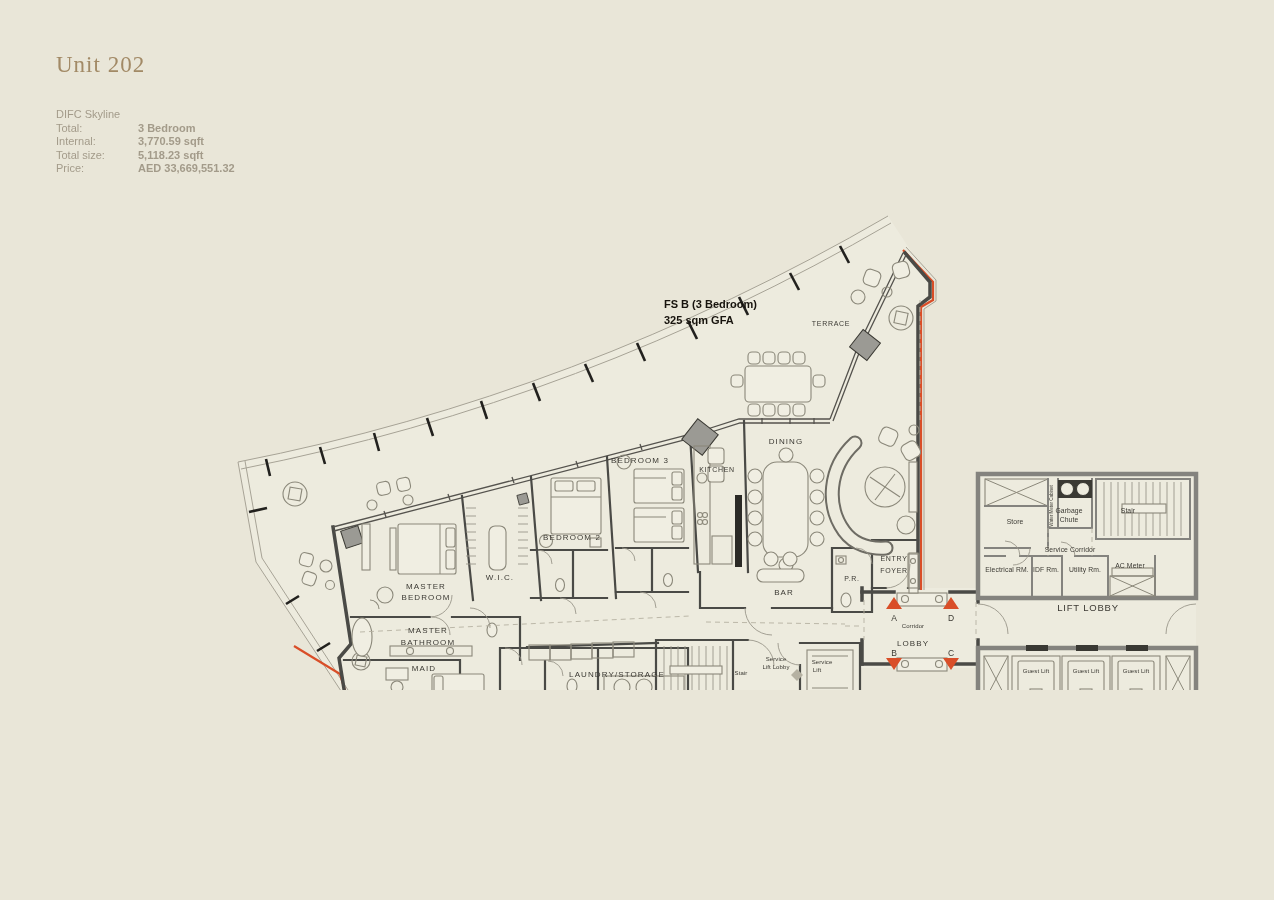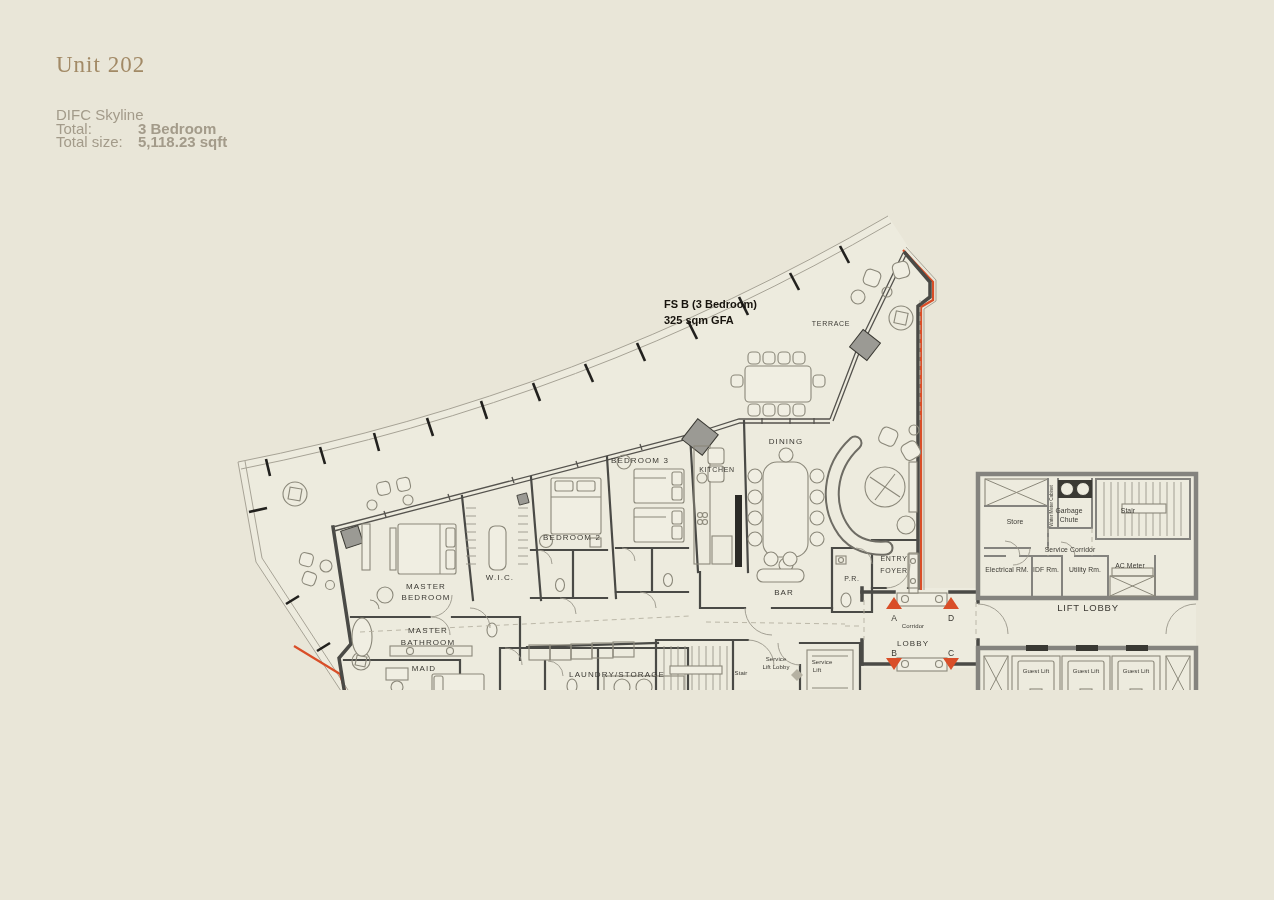--- a/index.html
+++ b/index.html
@@ -1,20 +1,20 @@
 <!DOCTYPE html>
 <html><head>
 <meta charset="utf-8">
 <style>
   html,body{margin:0;padding:0;}
   body{background:#E9E6D8;font-family:"Liberation Sans",sans-serif;}
   .page{position:relative;width:1274px;height:690px;background:#E9E6D8;overflow:hidden;}
   .hdr{position:absolute;left:56px;top:52px;width:360px;}
   .hdr-title{font-family:"Liberation Serif","DejaVu Serif",serif;font-size:23px;letter-spacing:1px;color:#A28A66;}
-  .hdr-info{margin-top:30px;font-size:15px;line-height:13.5px;color:#A39B8A;}
+  .hdr-info{margin-top:30px;font-size:11px;line-height:13.5px;color:#A39B8A;}
   .proj{margin-bottom:0;}
   .info-row{display:flex;}
   .info-label{width:82px;flex:0 0 82px;}
   .info-value{flex:1;font-weight:bold;}
   svg{position:absolute;left:0;top:0;}
   
   text{font-family:"Liberation Sans",sans-serif;fill:#3B3933;}
   .t-room{font-size:8px;letter-spacing:1.1px;text-anchor:middle;}
   .t-room-sm{font-size:7px;letter-spacing:0.7px;text-anchor:middle;}
   .t-core{font-size:6.8px;letter-spacing:0.1px;text-anchor:middle;}
@@ -46,22 +46,30 @@
 
   <div class="hdr">
     <div class="hdr-title">Unit 202</div>
     <div class="hdr-info">
       <div class="proj">DIFC Skyline</div>
       <div class="info-row">
         <span class="info-label">Total:</span>
         <span class="info-value">3 Bedroom</span>
       </div>
       <div class="info-row">
+        <span class="info-label">Internal:</span>
+        <span class="info-value">3,770.59 sqft</span>
+      </div>
+      <div class="info-row">
         <span class="info-label">Total size:</span>
         <span class="info-value">5,118.23 sqft</span>
+      </div>
+      <div class="info-row">
+        <span class="info-label">Price:</span>
+        <span class="info-value">AED 33,669,551.32</span>
       </div>
     </div>
   </div>
 
   <svg width="1274" height="900" viewBox="0 0 1274 900">
 
     <g>
       <path class="floor" d="M 888,216 Q 580,395 238,462 L 256,562 L 343,694 L 655,700 L 860,702 L 860,645 L 865,645 L 865,588 L 920,588 L 920,307 L 932,299 L 932,283 Z"></path>
       <rect class="floor" x="860" y="588" width="118" height="80"></rect>
       <rect class="floor" x="978" y="474" width="218" height="124"></rect>

